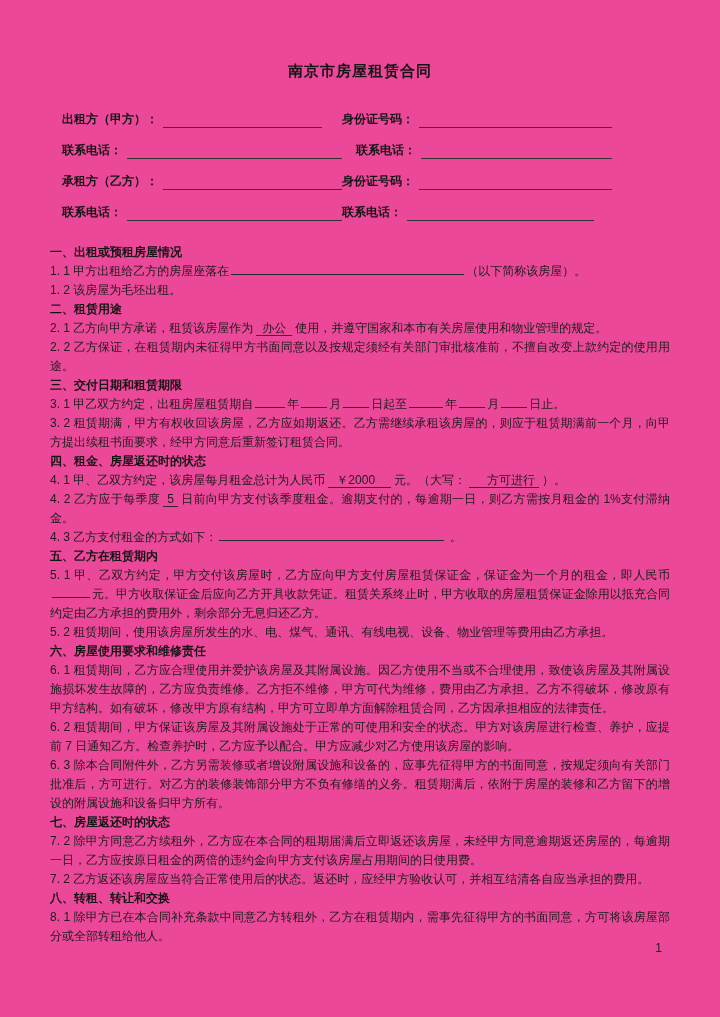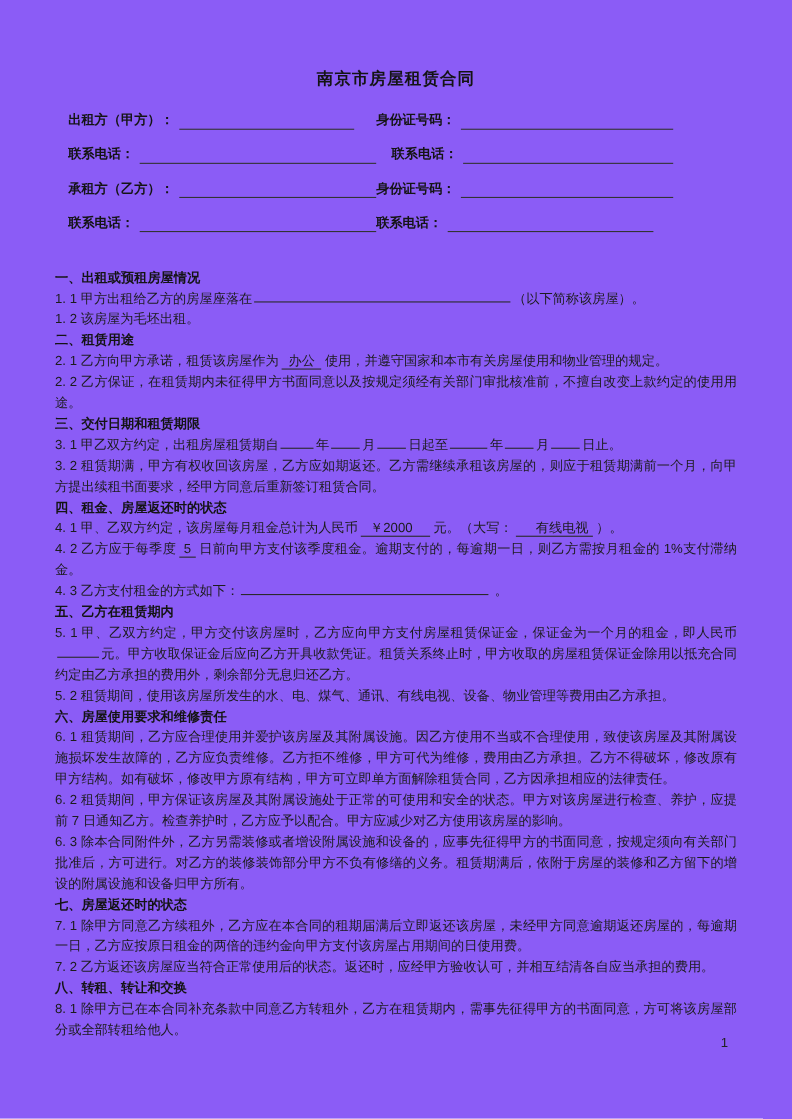--- a/index.html
+++ b/index.html
@@ -1,40 +1,40 @@
 <!DOCTYPE html>
 <html><head>
 <meta charset="utf-8">
 <style>
   html, body { margin:0; padding:0; background:#ffffff; }
   .page {
     position:relative;
     width:720px; height:1017px;
-    background:#8b5cf6;
+    background:#ec4899;
     overflow:hidden;
     font-family:"Liberation Sans", sans-serif;
     color:#1c1c1c;
   }
   .doc-title {
     margin:0;
     padding-top:62px;
     text-align:center;
     font-size:15px;
     font-weight:700;
     letter-spacing:1px;
     color:#141414;
   }
   
   .party-form {
     margin:20px 108px 0 62px;
     font-size:12px;
     font-weight:700;
     color:#141414;
   }
-  .form-row { display:flex; height:31px; align-items:flex-start; box-sizing:border-box; padding-bottom:4px; }
+  .form-row { display:flex; height:31px; align-items:flex-end; box-sizing:border-box; padding-bottom:4px; }
   .fcell { display:flex; align-items:flex-end; box-sizing:border-box; }
   .fcell.left { width:280px; }
   .fcell.right { flex:1; }
   .flabel { white-space:nowrap; }
   .flabel.indent { padding-left:14px; }
   .uline { flex:1; border-bottom:1px solid #333333; height:3px; margin-left:5px; }
   .uline.short-l { margin-right:20px; }
   .uline.short-r { margin-right:18px; }
   
   .doc-body {
@@ -122,32 +122,32 @@
         <p class="sec-heading">一、出租或预租房屋情况</p>
         <p class="clause">1. 1 甲方出租给乙方的房屋座落在<span class="blank" style="width: 233px;"></span>（以下简称该房屋）。</p>
         <p class="clause">1. 2 该房屋为毛坯出租。</p>
         <p class="sec-heading">二、租赁用途</p>
         <p class="clause">2. 1 乙方向甲方承诺，租赁该房屋作为<span class="fill" style="padding-left: 6px; padding-right: 6px;">办公</span>使用，并遵守国家和本市有关房屋使用和物业管理的规定。</p>
         <p class="clause">2. 2 乙方保证，在租赁期内未征得甲方书面同意以及按规定须经有关部门审批核准前，不擅自改变上款约定的使用用途。</p>
         <p class="sec-heading">三、交付日期和租赁期限</p>
         <p class="clause">3. 1 甲乙双方约定，出租房屋租赁期自<span class="blank" style="width: 30px;"></span>年<span class="blank" style="width: 26px;"></span>月<span class="blank" style="width: 26px;"></span>日起至<span class="blank" style="width: 34px;"></span>年<span class="blank" style="width: 26px;"></span>月<span class="blank" style="width: 26px;"></span>日止。</p>
         <p class="clause">3. 2 租赁期满，甲方有权收回该房屋，乙方应如期返还。乙方需继续承租该房屋的，则应于租赁期满前一个月，向甲方提出续租书面要求，经甲方同意后重新签订租赁合同。</p>
         <p class="sec-heading">四、租金、房屋返还时的状态</p>
-        <p class="clause">4. 1 甲、乙双方约定，该房屋每月租金总计为人民币<span class="fill" style="padding-left: 8px; padding-right: 16px;">￥2000</span>元。（大写：<span class="fill" style="padding-left: 18px; padding-right: 4px;">有线电视</span>）。</p>
+        <p class="clause">4. 1 甲、乙双方约定，该房屋每月租金总计为人民币<span class="fill" style="padding-left: 8px; padding-right: 16px;">￥2000</span>元。（大写：<span class="fill" style="padding-left: 18px; padding-right: 4px;">方可进行</span>）。</p>
         <p class="clause">4. 2 乙方应于每季度<span class="fill" style="padding-left: 4px; padding-right: 4px;">5</span>日前向甲方支付该季度租金。逾期支付的，每逾期一日，则乙方需按月租金的 1%支付滞纳金。</p>
         <p class="clause">4. 3 乙方支付租金的方式如下：<span class="blank" style="width: 225px;"></span> 。</p>
         <p class="sec-heading">五、乙方在租赁期内</p>
         <p class="clause">5. 1 甲、乙双方约定，甲方交付该房屋时，乙方应向甲方支付房屋租赁保证金，保证金为一个月的租金，即人民币<span class="blank" style="width: 38px;"></span>元。甲方收取保证金后应向乙方开具收款凭证。租赁关系终止时，甲方收取的房屋租赁保证金除用以抵充合同约定由乙方承担的费用外，剩余部分无息归还乙方。</p>
         <p class="clause">5. 2 租赁期间，使用该房屋所发生的水、电、煤气、通讯、有线电视、设备、物业管理等费用由乙方承担。</p>
         <p class="sec-heading">六、房屋使用要求和维修责任</p>
         <p class="clause">6. 1 租赁期间，乙方应合理使用并爱护该房屋及其附属设施。因乙方使用不当或不合理使用，致使该房屋及其附属设施损坏发生故障的，乙方应负责维修。乙方拒不维修，甲方可代为维修，费用由乙方承担。乙方不得破坏，修改原有甲方结构。如有破坏，修改甲方原有结构，甲方可立即单方面解除租赁合同，乙方因承担相应的法律责任。</p>
         <p class="clause">6. 2 租赁期间，甲方保证该房屋及其附属设施处于正常的可使用和安全的状态。甲方对该房屋进行检查、养护，应提前 7 日通知乙方。检查养护时，乙方应予以配合。甲方应减少对乙方使用该房屋的影响。</p>
         <p class="clause">6. 3 除本合同附件外，乙方另需装修或者增设附属设施和设备的，应事先征得甲方的书面同意，按规定须向有关部门批准后，方可进行。对乙方的装修装饰部分甲方不负有修缮的义务。租赁期满后，依附于房屋的装修和乙方留下的增设的附属设施和设备归甲方所有。</p>
         <p class="sec-heading">七、房屋返还时的状态</p>
-        <p class="clause">7. 1 除甲方同意乙方续租外，乙方应在本合同的租期届满后立即返还该房屋，未经甲方同意逾期返还房屋的，每逾期一日，乙方应按原日租金的两倍的违约金向甲方支付该房屋占用期间的日使用费。</p>
+        <p class="clause">7. 2 除甲方同意乙方续租外，乙方应在本合同的租期届满后立即返还该房屋，未经甲方同意逾期返还房屋的，每逾期一日，乙方应按原日租金的两倍的违约金向甲方支付该房屋占用期间的日使用费。</p>
         <p class="clause">7. 2 乙方返还该房屋应当符合正常使用后的状态。返还时，应经甲方验收认可，并相互结清各自应当承担的费用。</p>
         <p class="sec-heading">八、转租、转让和交换</p>
         <p class="clause">8. 1 除甲方已在本合同补充条款中同意乙方转租外，乙方在租赁期内，需事先征得甲方的书面同意，方可将该房屋部分或全部转租给他人。</p>
       </div>
   </div>
 
   <div class="page-number">1</div>
 
 </div>
 

